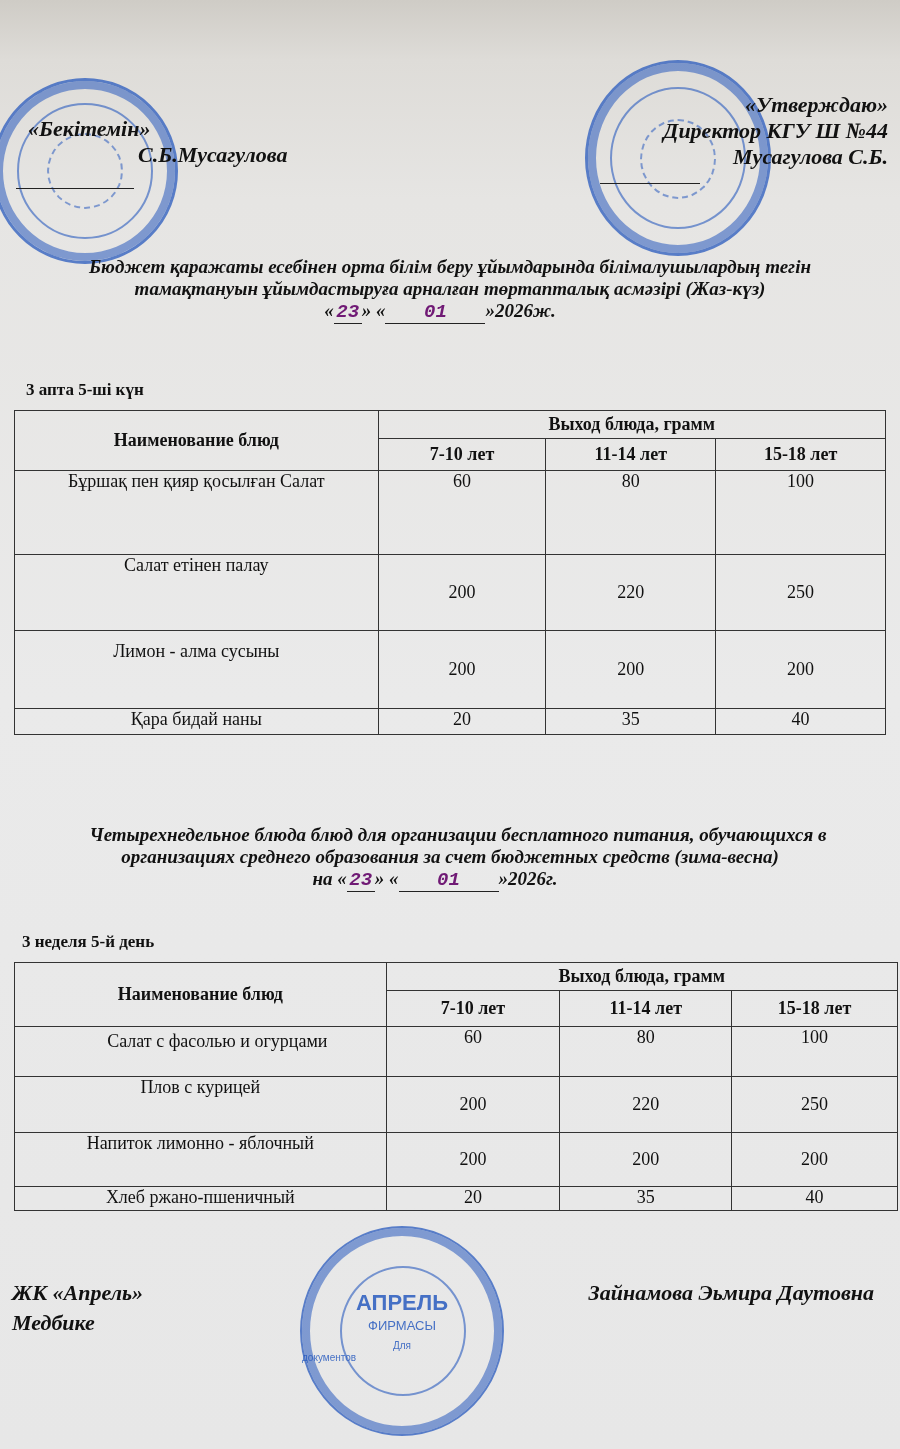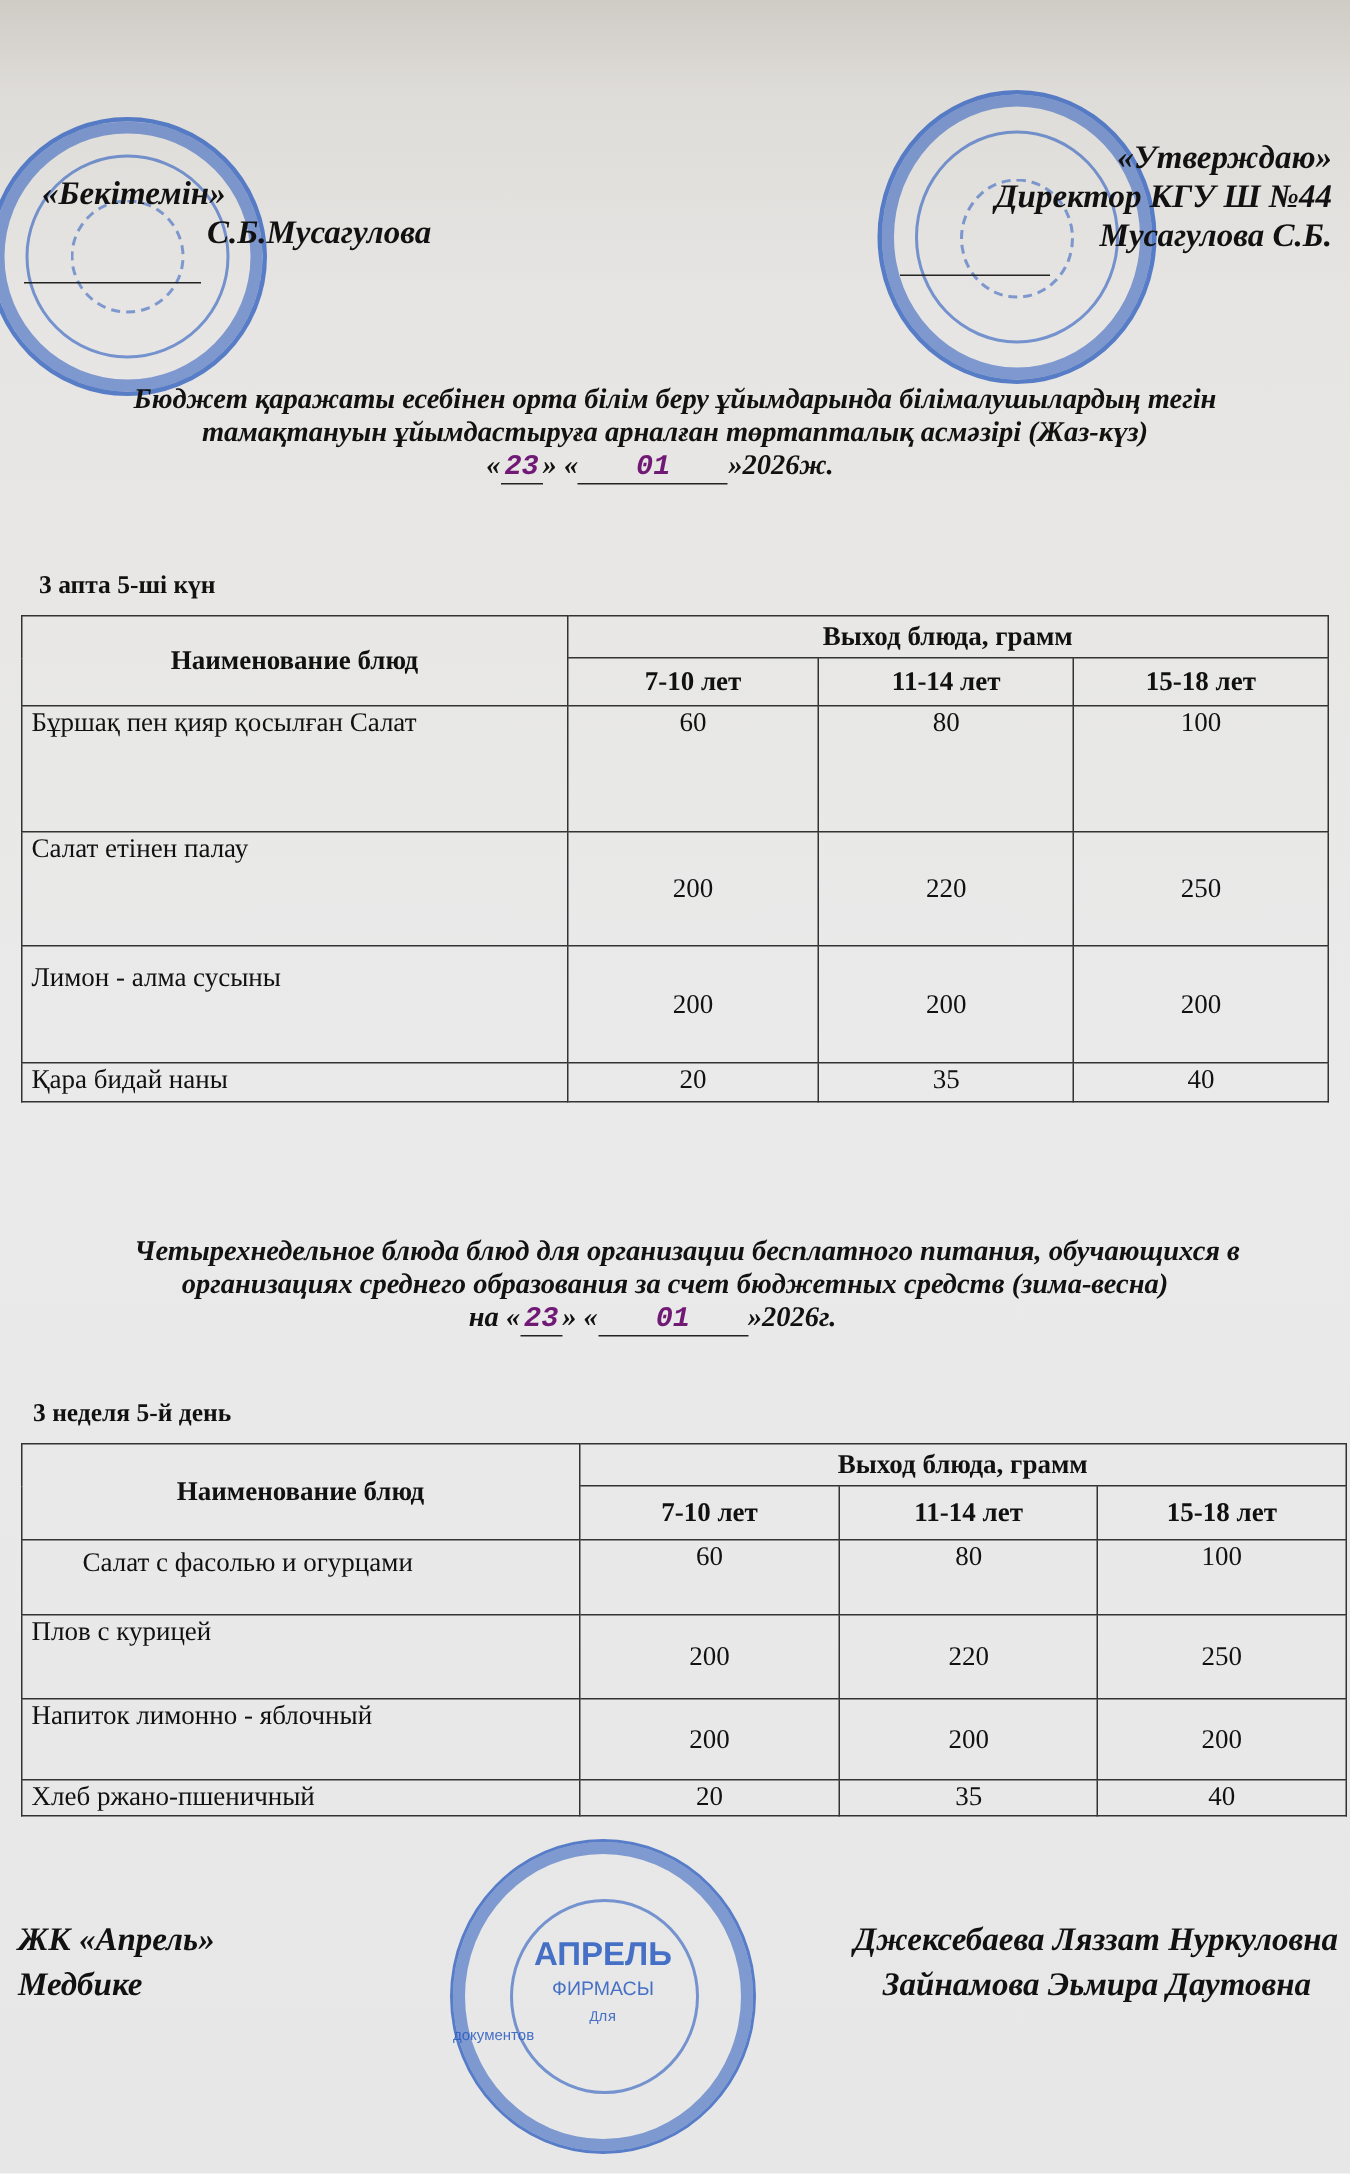--- a/index.html
+++ b/index.html
@@ -24,21 +24,21 @@
       border: 2px dashed rgba(40,90,190,0.55);
     }
     .stamp-label { color: rgba(40,90,190,0.85); font-family: "Liberation Sans", sans-serif; }
     .approve { font-size: 22px; line-height: 26px; }
     .title-text { font-size: 19px; line-height: 22px; text-align: center; width: 900px; left: 0; }
     .day-label { font-size: 17px; font-weight: bold; }
     table.menu {
       position: absolute; border-collapse: collapse; left: 14px; width: 872px;
       font-family: "Liberation Serif", serif; font-size: 18px;
     }
-    table.menu td, table.menu th { border: 1.5px solid #333; padding: 0 6px; }
+    table.menu td, table.menu th { border: 1.5px solid #333; padding: 0 6px; text-align: center; }
     table.menu th { font-weight: bold; text-align: center; }
     table.menu td.num { text-align: center; vertical-align: top; }
     table.menu td.name { vertical-align: top; }
     .hand { color: #701a75; font-style: italic; font-family: Liberation Mono, monospace; }
     .blank { display: inline-block; border-bottom: 1px solid #222; text-align: center; }
     .sig-line { position: absolute; border-bottom: 1.5px solid #222; }
     .footer-text { font-size: 22px; line-height: 30px; }
   </style>
 </head>
 <body>
@@ -171,24 +171,23 @@
     <td class="num">35</td>
     <td class="num">40</td>
   </tr>
 </tbody>
   </table>
 
 <div class="stamp" style="left:300px; top:1226px; width:200px; height:206px; border-width:2px;">
   <div class="inner" style="left:38px; top:38px; width:122px; height:126px;"></div>
   <div class="abs stamp-label" style="left:0; width:200px; top:62px; text-align:center; font-size:22px; font-weight:bold;">АПРЕЛЬ</div>
   <div class="abs stamp-label" style="left:0; width:200px; top:90px; text-align:center; font-size:13px;">ФИРМАСЫ</div>
-  <div class="abs stamp-label" style="left:0; width:200px; top:112px; text-align:center; font-size:10px;font-family:Liberation Mono, monospace;">Для</div>
+  <div class="abs stamp-label" style="left:0; width:200px; top:112px; text-align:center; font-size:10px;">Для</div>
   <div class="abs stamp-label" style="left:0; width:200px; top:124px; text-align:left; font-size:10px;">документов</div>
 </div>
 
 <div class="abs ital-bold footer-text" style="left:12px; top:1278px;">
   <div>ЖК «Апрель»</div>
   <div>Медбике</div>
 </div>
 <div class="abs ital-bold footer-text" style="right:8px; top:1278px; text-align:right;">
-  <div>Джексебаева Ляззат Нуркуловна</div>
   <div style="margin-right:18px;">Зайнамова Эьмира Даутовна</div>
 </div>
 
 </body></html>

